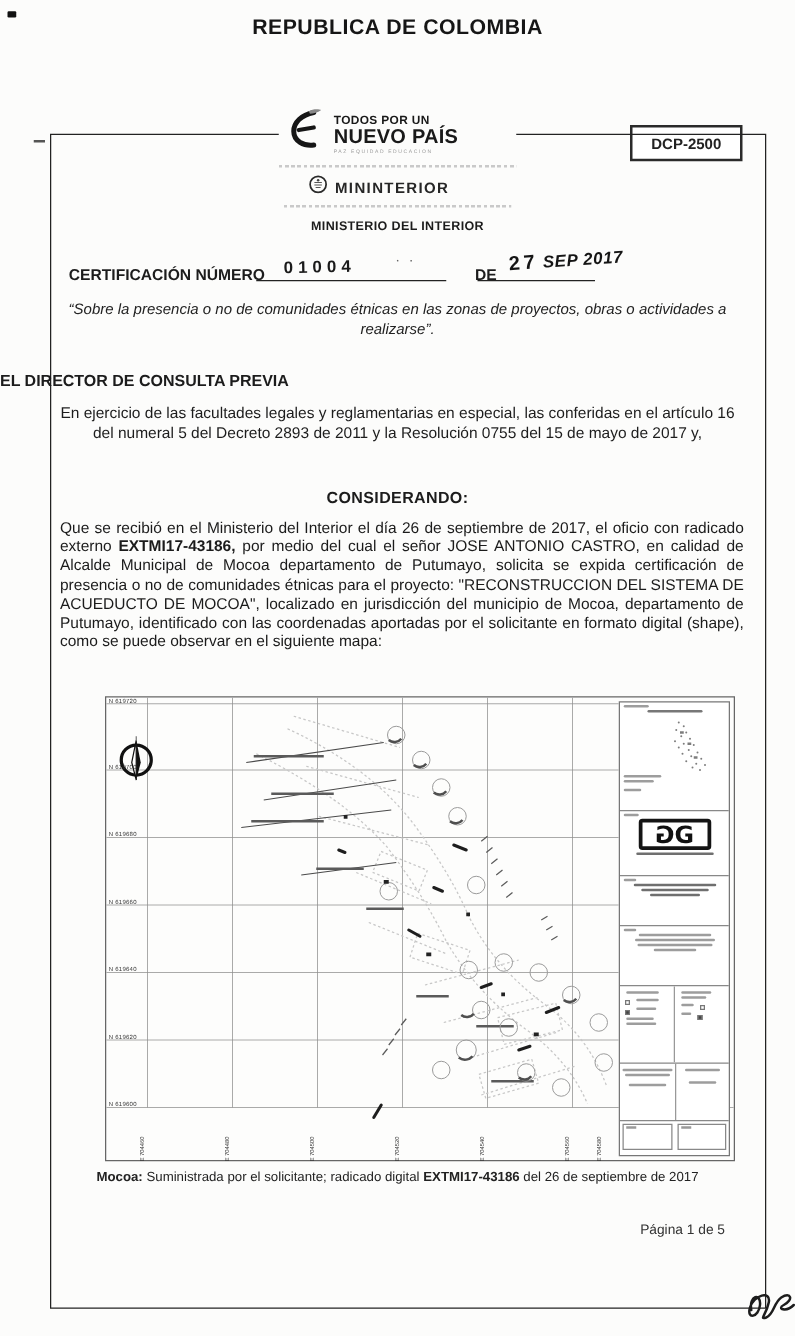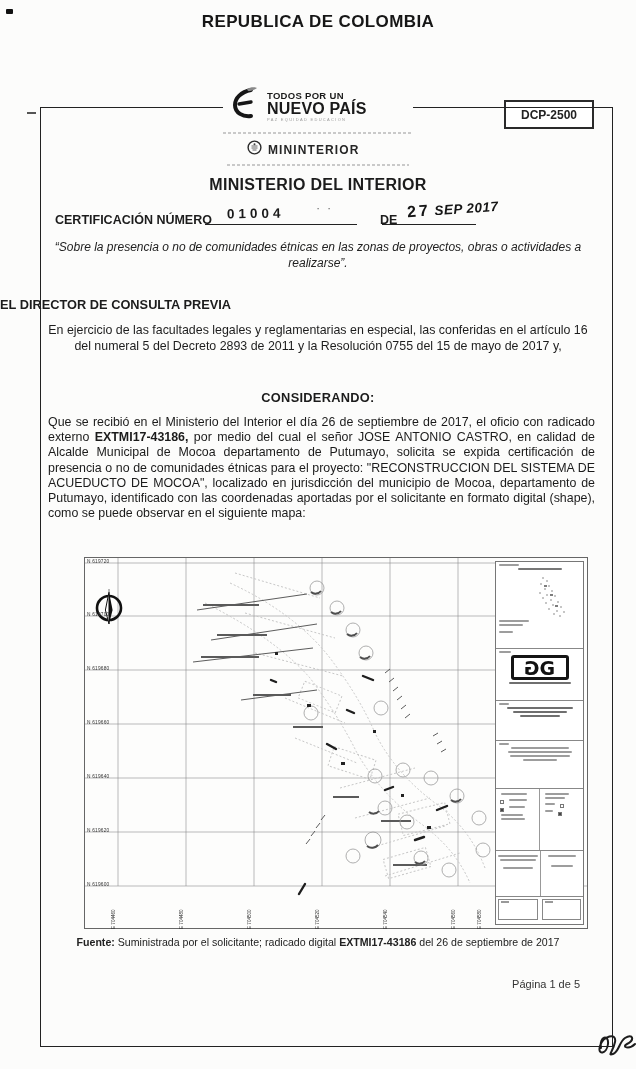--- a/index.html
+++ b/index.html
@@ -31,21 +31,21 @@
   .brand-l1 { font-size:9.5px; font-weight:bold; letter-spacing:.3px; }
   .brand-l2 { font-size:16px; font-weight:bold; letter-spacing:.2px; }
   .brand-tagline { font-size:4px; color:#9a9a9a; letter-spacing:1.3px; margin-top:1px; }
   .logo-divider { position:absolute; height:2px; background:repeating-linear-gradient(90deg,#c9c9c9 0 3px,transparent 3px 5px); }
   .div1 { left:0; top:48px; width:190px; }
   .div2 { left:4px; top:80px; width:182px; }
   .mininterior-row { position:absolute; left:24px; top:56px; display:flex; align-items:center; }
   .mininterior-label { margin-left:6px; font-size:12px; font-weight:bold; letter-spacing:1.1px; color:#262626; }
 
   .ministry-title { left:0; top:176px; width:100%; text-align:center;
-    font-weight:bold; font-size:16px; letter-spacing:.3px; }
+    font-weight:bold; font-size:10px; letter-spacing:.3px; }
 
   
   .cert-row { left:55px; top:205px; width:540px; height:26px; font-weight:bold; font-size:12.5px; }
   .cert-label { position:absolute; left:0; bottom:4px; }
   .cert-line1 { position:absolute; left:150px; bottom:6px; width:152px; border-bottom:1.6px solid #222; }
   .cert-de { position:absolute; left:305px; bottom:4px;padding-left:20px; }
   .cert-line2 { position:absolute; left:327px; bottom:6px; width:94px; border-bottom:1.6px solid #222; }
   .stamp-number { position:absolute; left:172px; bottom:10px; font-size:13.5px; letter-spacing:4px;
     color:#1a1a1a; transform:rotate(-1deg); }
   .stamp-dots { position:absolute; left:262px; bottom:18px; font-size:8px; color:#666; letter-spacing:3px; }
@@ -392,21 +392,21 @@
               <span class="tick"></span>
             </div>
           <div class="tb-box">
               <span class="tick"></span>
             </div>
         </div>
       </div>
     </div>
   </div>
 
-  <div class="abs source-note"><span class="b">Fuente:</span><span> Suministrada por el solicitante; radicado digital </span><span class="b">EXTMI17-43186</span><span> del 26 de septiembre de 2017</span></div>
+  <div class="abs source-note"><span class="b">Mocoa:</span><span> Suministrada por el solicitante; radicado digital </span><span class="b">EXTMI17-43186</span><span> del 26 de septiembre de 2017</span></div>
 
   <div class="abs page-number">Página 1 de 5</div>
 
   <svg class="abs squiggle" width="48" height="42" viewBox="0 0 48 42">
     <path d="M8,26 C6,14 16,12 15,22 C14,32 4,34 7,24 C10,14 24,10 22,20 C20,30 14,34 20,32 C26,30 26,20 32,16 C40,11 42,18 34,22 C28,25 36,28 42,22" fill="none" stroke="#1d1d1d" stroke-width="2" stroke-linecap="round"></path>
   </svg>
 
 </div>
 
 </body></html>

